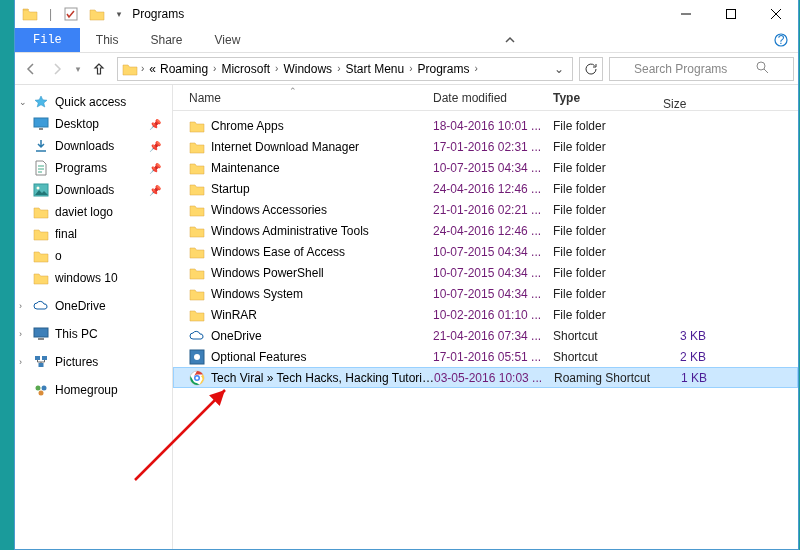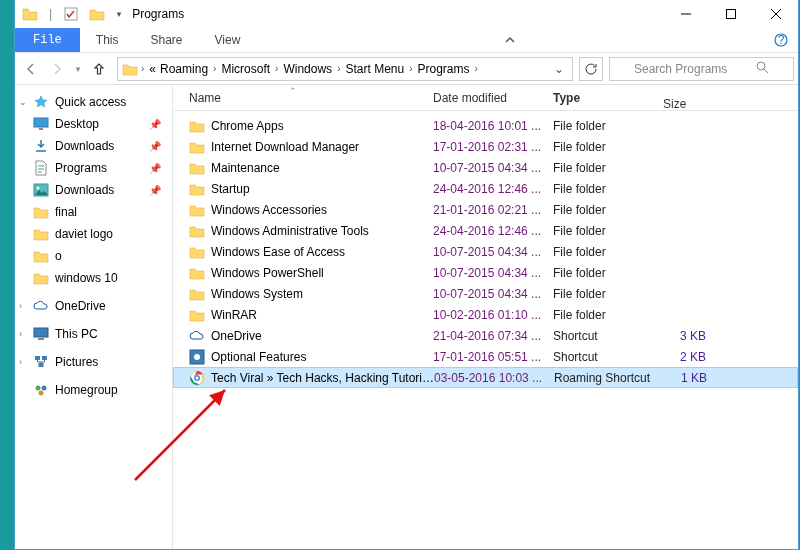--- a/index.html
+++ b/index.html
@@ -222,29 +222,29 @@
               </span>
               <span>Downloads</span>
               <span class="pin">📌</span>
             </div>
             <div class="sb-item sub">
               <span class="sb-ico">
                 <svg width="16" height="14" viewBox="0 0 16 14">
                   <path class="folder-svg" d="M1 3 h5 l1.5 2 H15 v8 H1 z"></path>
                 </svg>
               </span>
+              <span>daviet logo</span>
+            </div>
+            <div class="sb-item sub">
+              <span class="sb-ico">
+                <svg width="16" height="14" viewBox="0 0 16 14">
+                  <path class="folder-svg" d="M1 3 h5 l1.5 2 H15 v8 H1 z"></path>
+                </svg>
+              </span>
               <span>final</span>
-            </div>
-            <div class="sb-item sub">
-              <span class="sb-ico">
-                <svg width="16" height="14" viewBox="0 0 16 14">
-                  <path class="folder-svg" d="M1 3 h5 l1.5 2 H15 v8 H1 z"></path>
-                </svg>
-              </span>
-              <span>daviet logo</span>
             </div>
             <div class="sb-item sub">
               <span class="sb-ico">
                 <svg width="16" height="14" viewBox="0 0 16 14">
                   <path class="folder-svg" d="M1 3 h5 l1.5 2 H15 v8 H1 z"></path>
                 </svg>
               </span>
               <span>o</span>
             </div>
             <div class="sb-item sub">

